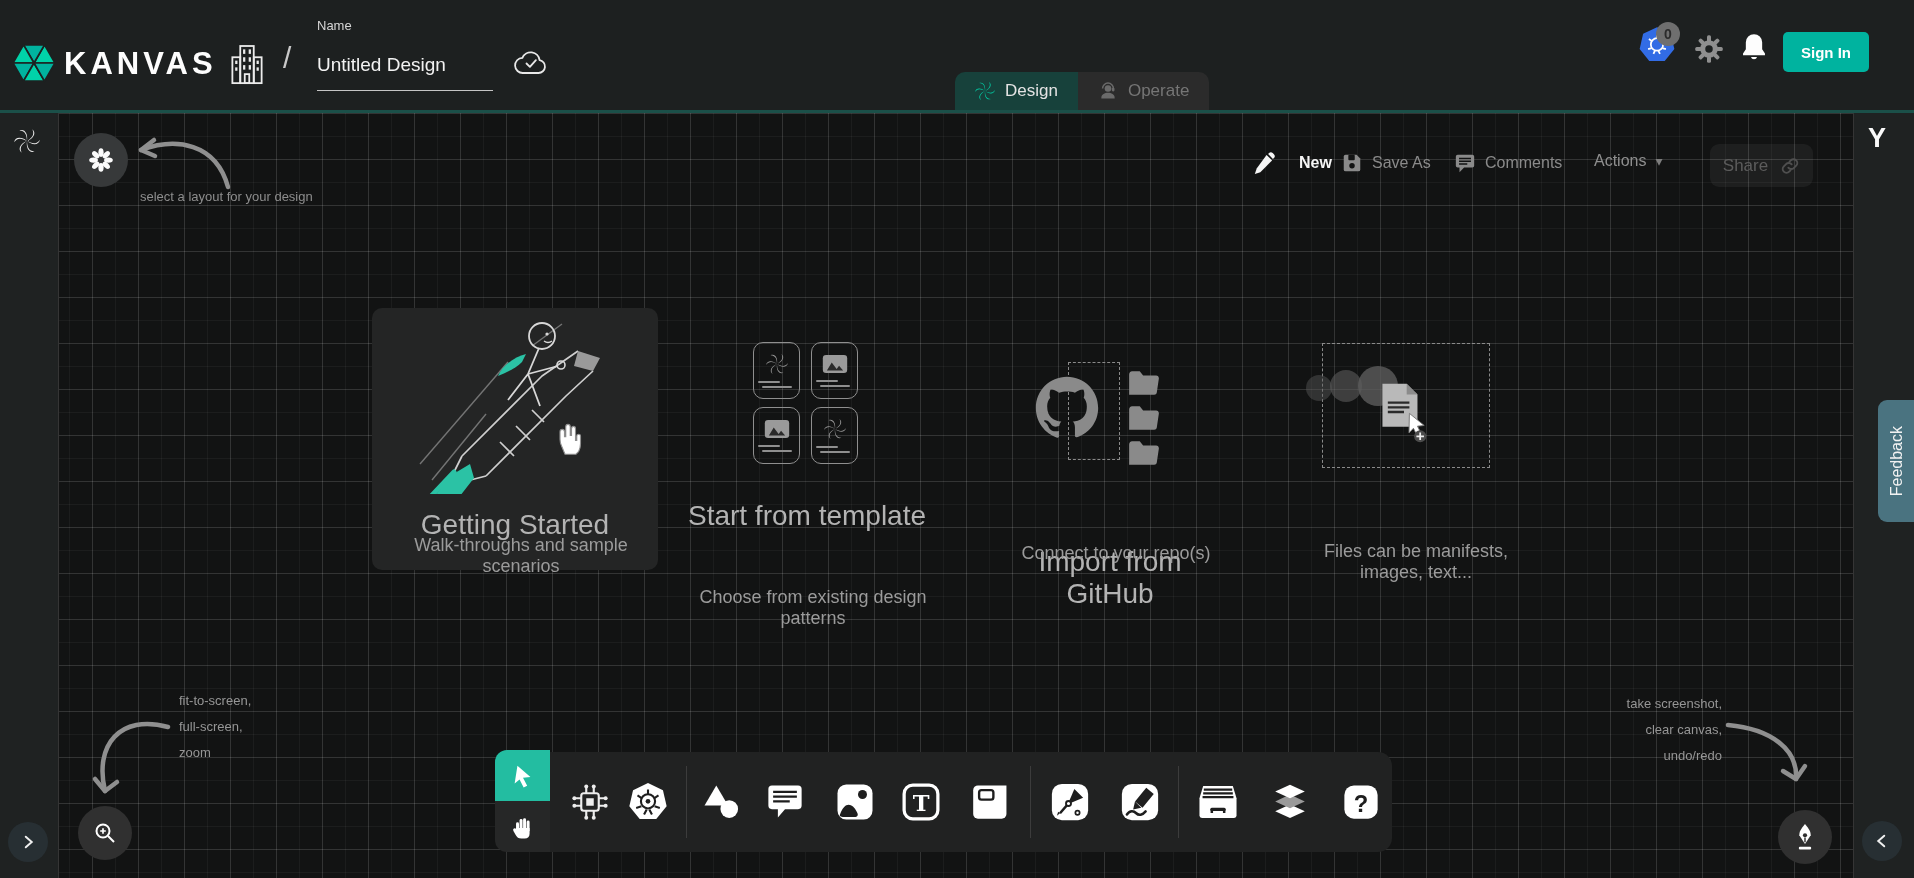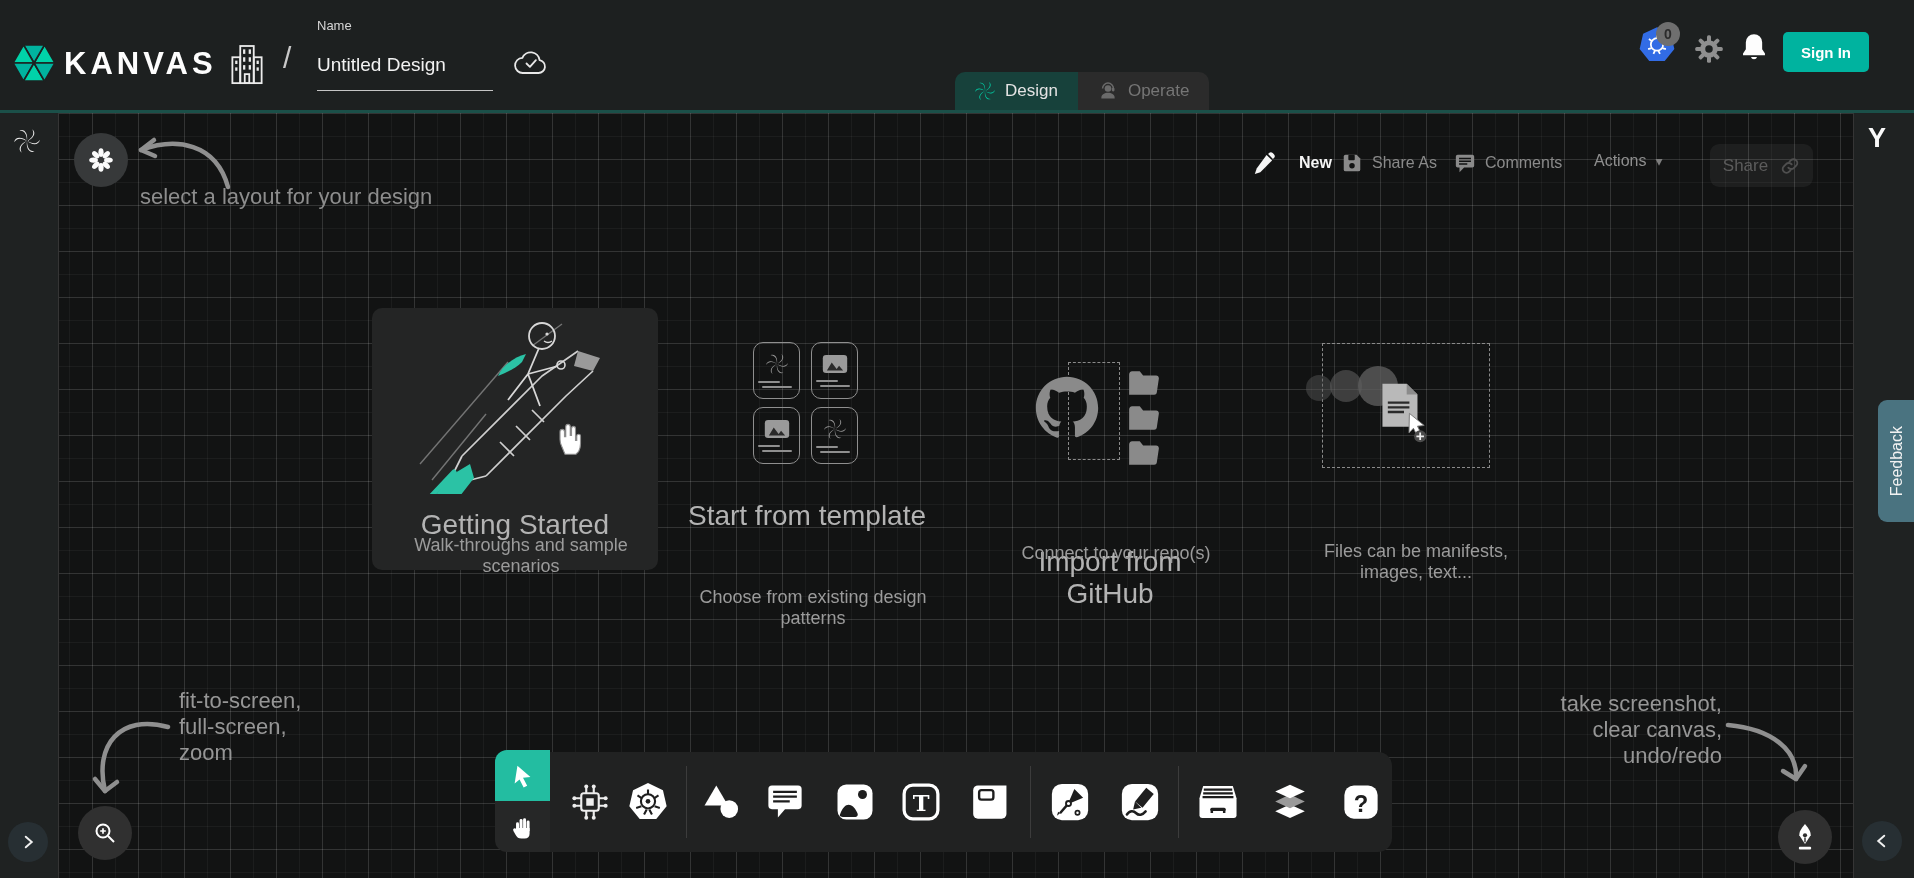--- a/index.html
+++ b/index.html
@@ -50,21 +50,21 @@
   .y-glyph{position:absolute;left:14px;top:10px;font-size:27px;font-weight:700;color:#fafafa;}
   .feedback{position:absolute;left:24px;top:287px;width:37px;height:122px;background:#4a7380;
       border-radius:9px 0 0 9px;display:flex;align-items:center;justify-content:center;cursor:pointer;}
   .feedback span{writing-mode:vertical-rl;transform:rotate(180deg);color:#f2f2f2;font-size:16px;}
   .circle-btn{position:absolute;border-radius:50%;display:flex;align-items:center;
       justify-content:center;cursor:pointer;}
   .layout-circle{left:74px;top:20px;width:54px;height:54px;background:#37393a;z-index:6;}
   .zoom-circle{left:78px;top:693px;width:54px;height:54px;background:#303030;z-index:6;}
   .pen-circle{left:1778px;top:697px;width:54px;height:54px;background:#303030;z-index:6;}
   .chev-circle{width:40px;height:40px;background:#272f33;z-index:6;}
-  .hint{position:absolute;color:#969696;font-size:22px;line-height:26px;z-index:4;}
+  .hint{position:absolute;color:#969696;font-size:13px;line-height:26px;z-index:4;}
   .hint-tl{left:140px;top:71px;color:#8d8d8d;}
   .hint-bl{left:179px;top:575px;}
   .hint-br{right:192px;top:578px;text-align:right;}
   .arrows{position:absolute;inset:0;pointer-events:none;z-index:4;}
   
   .cv-tool{position:absolute;display:flex;align-items:center;gap:9px;top:39px;z-index:6;
       font-size:16px;cursor:pointer;}
   .cv-tool span{white-space:nowrap;}
   .t-new{left:1253px;color:#f5f5f5;font-weight:700;gap:24px;}
   .t-save{left:1341px;color:#8a8a8a;}
@@ -297,21 +297,21 @@
         <path d="M17.5 1.2a2.8 2.8 0 0 1 4 0l1.3 1.3a2.8 2.8 0 0 1 0 4l-1 1-5.3-5.3Z" fill="#f5f5f5"></path>
       </svg>
       <span>New</span>
     </div>
     <div class="cv-tool t-save">
       <svg width="22" height="22" viewBox="0 0 24 24">
         <path d="M3 5a2 2 0 0 1 2-2h12l4 4v12a2 2 0 0 1-2 2H5a2 2 0 0 1-2-2Z" fill="#8a8a8a"></path>
         <rect x="8" y="3" width="7" height="6" rx="1" fill="#121313"></rect>
         <circle cx="12" cy="15" r="3" fill="#121313"></circle>
       </svg>
-      <span>Share As</span>
+      <span>Save As</span>
     </div>
     <div class="cv-tool t-comm">
       <svg width="22" height="22" viewBox="0 0 24 24">
         <path d="M2 5a2 2 0 0 1 2-2h16a2 2 0 0 1 2 2v10a2 2 0 0 1-2 2h-9l-5 5v-5H4a2 2 0 0 1-2-2Z" fill="#8a8a8a"></path>
         <path d="M5.5 7h13M5.5 10h13M5.5 13h9" stroke="#121313" stroke-width="1.6"></path>
       </svg>
       <span>Comments</span>
     </div>
     <div class="cv-tool t-act">
       <span>Actions</span>

